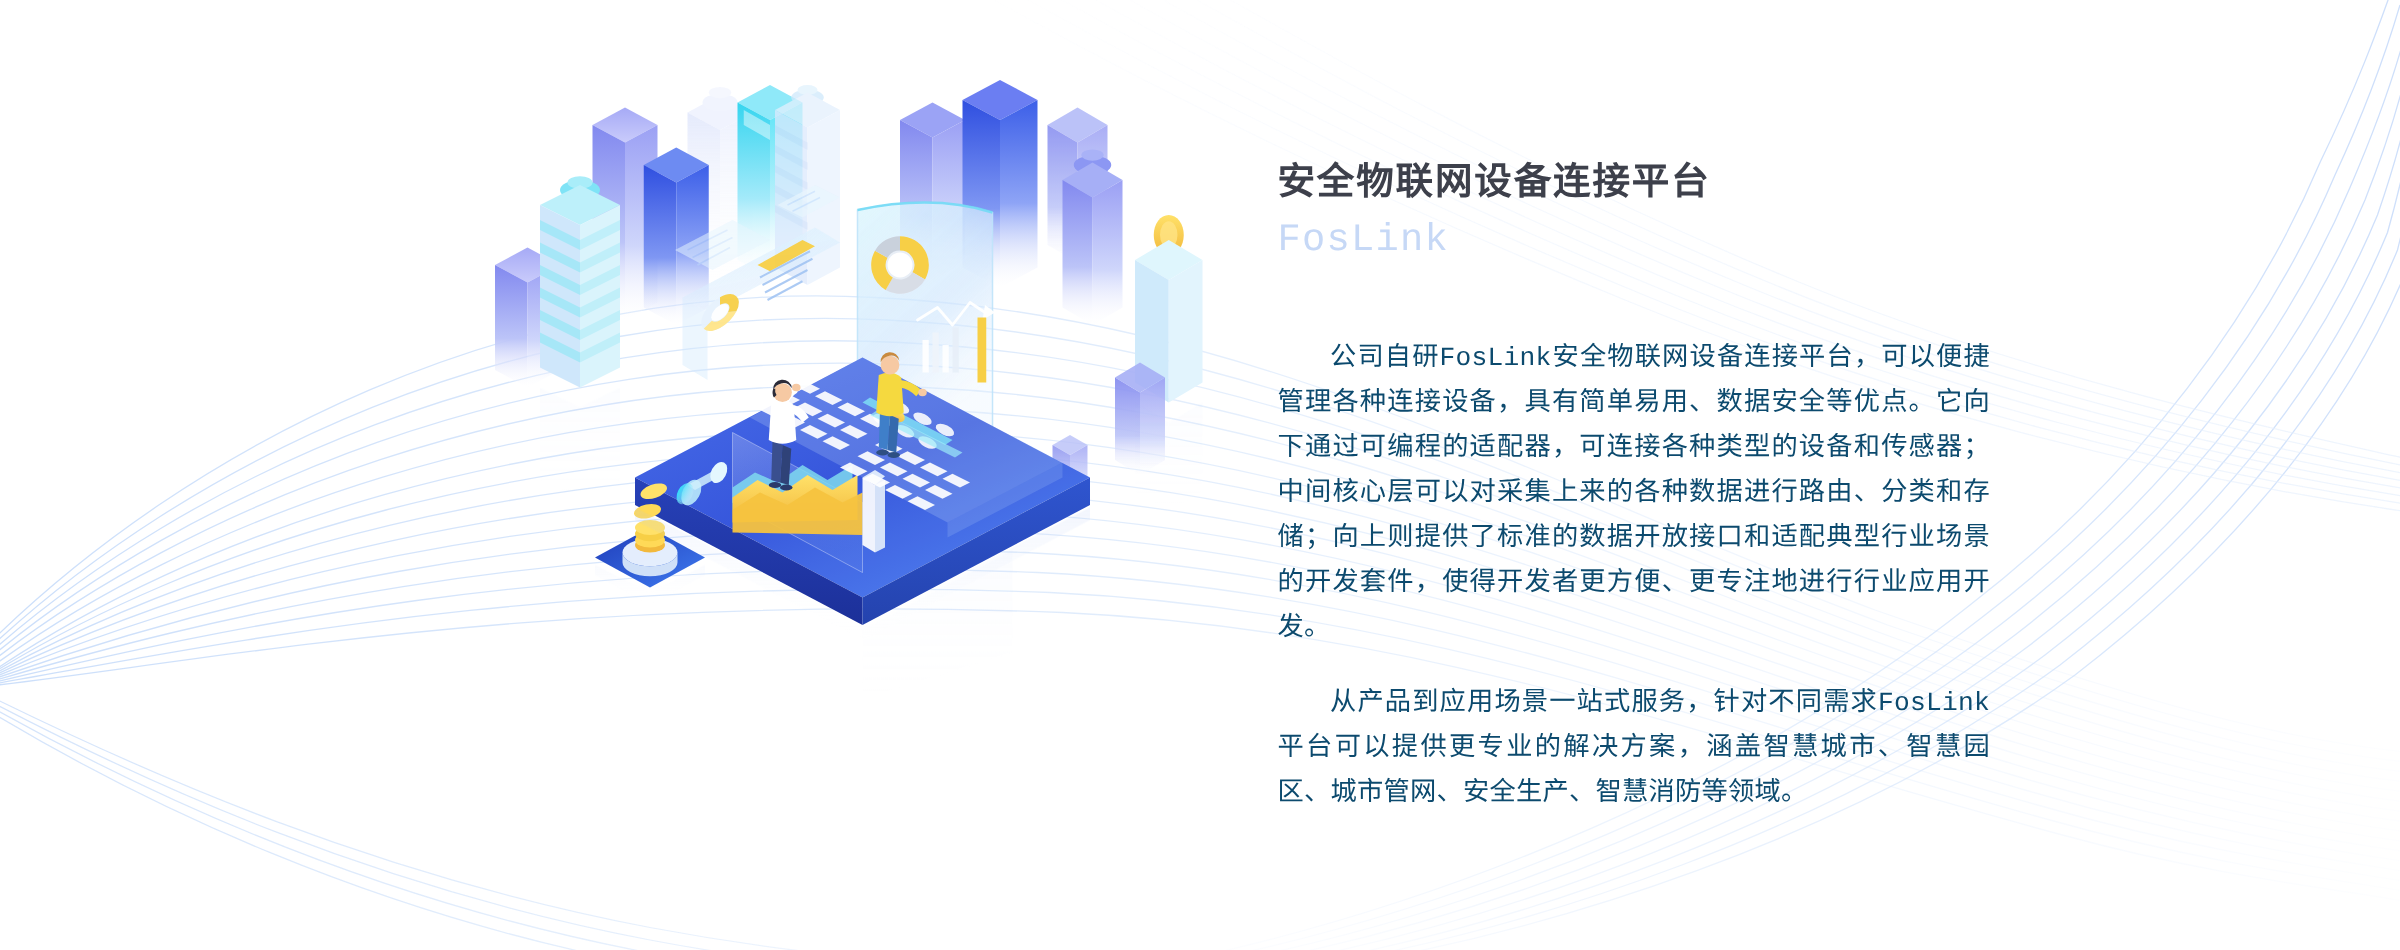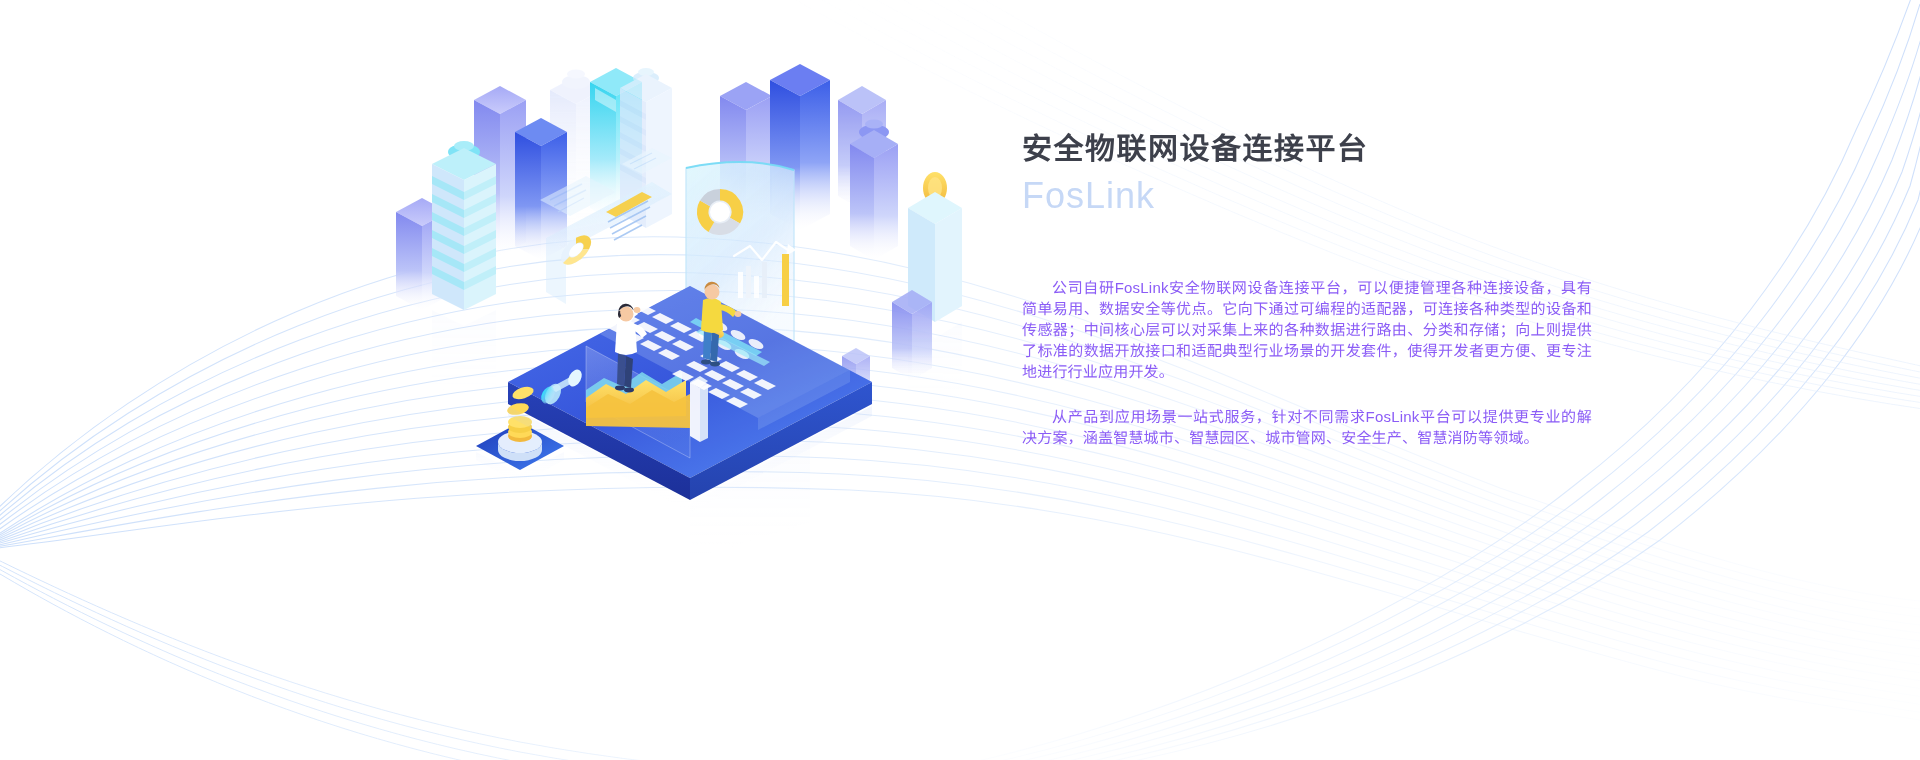--- a/index.html
+++ b/index.html
@@ -15,20 +15,21 @@
     font-family: "Liberation Sans", "DejaVu Sans", sans-serif;
     position: relative;
   }
 
   #page {
     position: absolute;
     inset: 0;
     width: 1904px;
     height: 760px;
     background: #ffffff;
+    font-family: Liberation Mono, monospace;
   }
 
   
   .bg-waves {
     position: absolute;
     left: 0; top: 0;
     width: 1920px; height: 760px;
     pointer-events: none;
     z-index: 0;
   }
@@ -56,36 +57,36 @@
     font-size: 30px;
     font-weight: bold;
     color: #3d404b;
     letter-spacing: 1.5px;
     line-height: 1.25;
     margin: 0;
     white-space: nowrap;
   }
 
   .subtitle {
-    font-size: 36px;
+    font-size: 31px;
     font-weight: normal;
     color: #c6d8f6;
     letter-spacing: 1px;
     line-height: 1.35;
     margin: 4px 0 0 0;
   }
 
   .body-block {
     margin-top: 57px;
   }
 
   .para {
-    font-size: 15px;
-    line-height: 21px;
-    color: #8b5cf6;
+    font-size: 21px;
+    line-height: 36px;
+    color: #0c4a6e;
     text-align: justify;
     text-justify: inter-ideograph;
     text-indent: 2em;
     margin: 0 0 24px 0;
     letter-spacing: 0.2px;
   }
   .para:last-child { margin-bottom: 4px; }
 </style>
 </head>
 <body>

